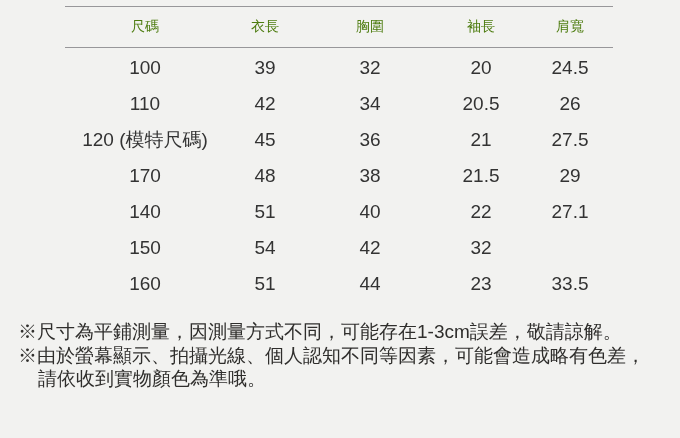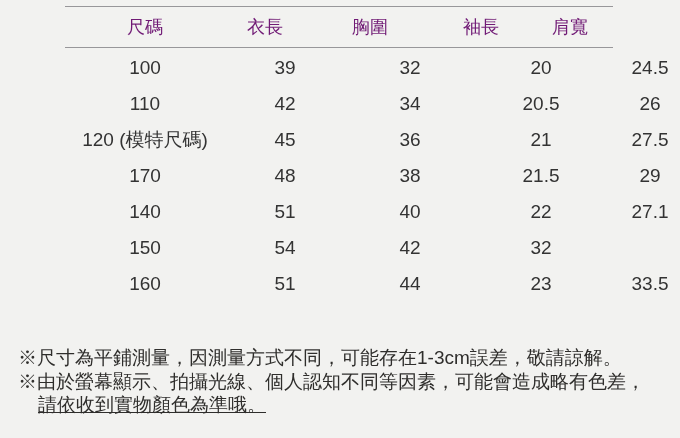--- a/index.html
+++ b/index.html
@@ -27,51 +27,49 @@
   }
   .trow {
     display: grid;
     grid-template-columns: 160px 80px 130px 92px 86px;
     align-items: center;
   }
   .header-row {
     height: 40px;
     border-top: 1px solid #98979a;
     border-bottom: 1px solid #98979a;
-    font-size: 18px;
-    color: #701a75;
+    font-size: 14px;
+    color: #4d7c0f;
   }
   .tbody {
     padding-top: 2px;
   }
   .tbody .trow {
     height: 36px;
     font-size: 19px;
-    gap: 20px;
   }
   .cell {
     text-align: center;
     white-space: nowrap;
   }
   .notes {
     position: absolute;
     left: 18px;
-    top: 346px;
+    top: 320px;
     width: 658px;
     font-size: 19px;
     line-height: 23.5px;
     color: #2f2e2c;
   }
   .note {
     margin: 0;
     white-space: nowrap;
   }
   .note-cont {
     padding-left: 20px;
-    text-decoration: underline;
   }
 </style>
 </head>
 <body>
 
 <div class="canvas">
 
   <div class="size-table">
 
     <div class="trow header-row">

